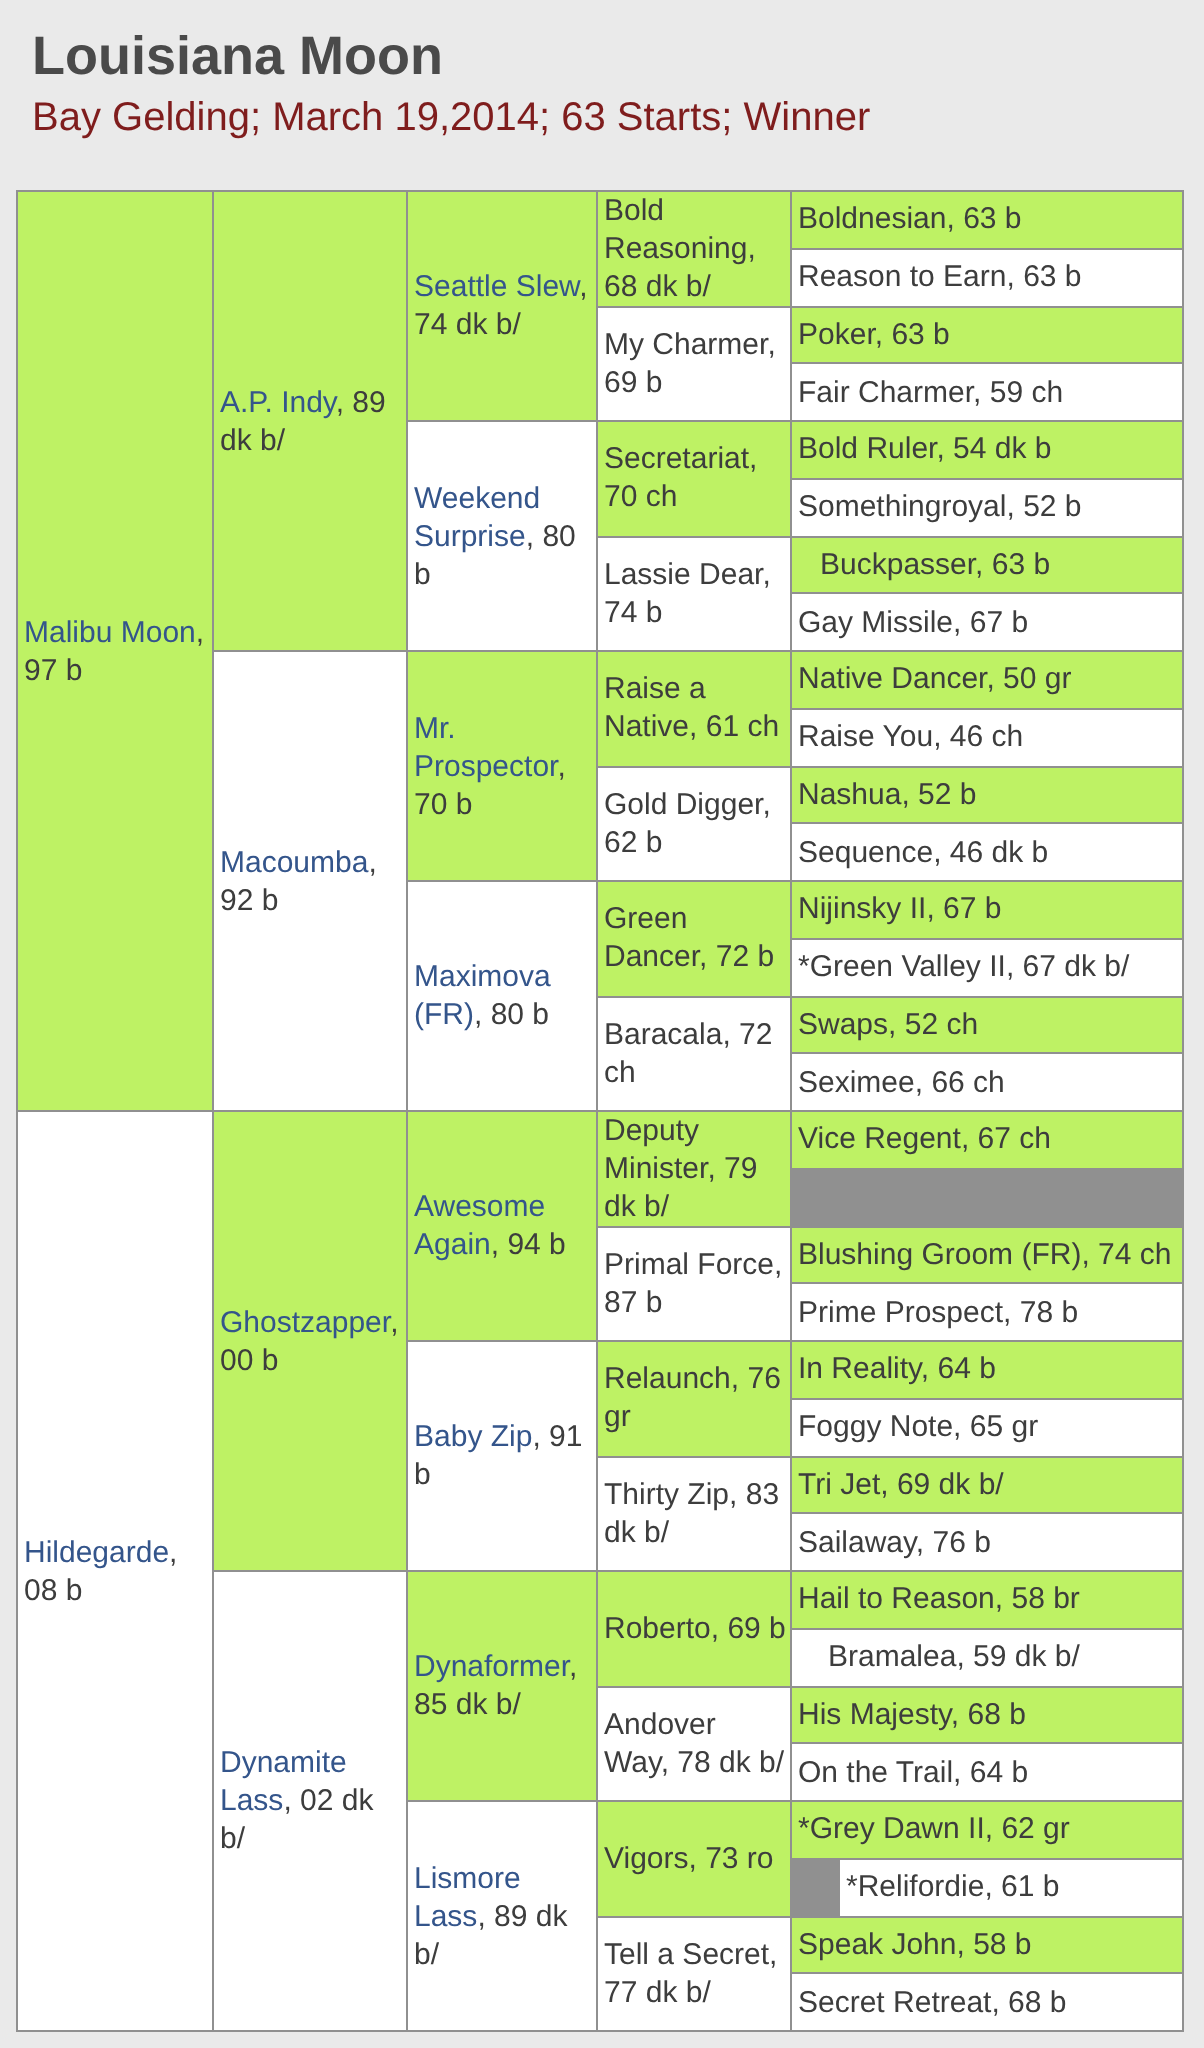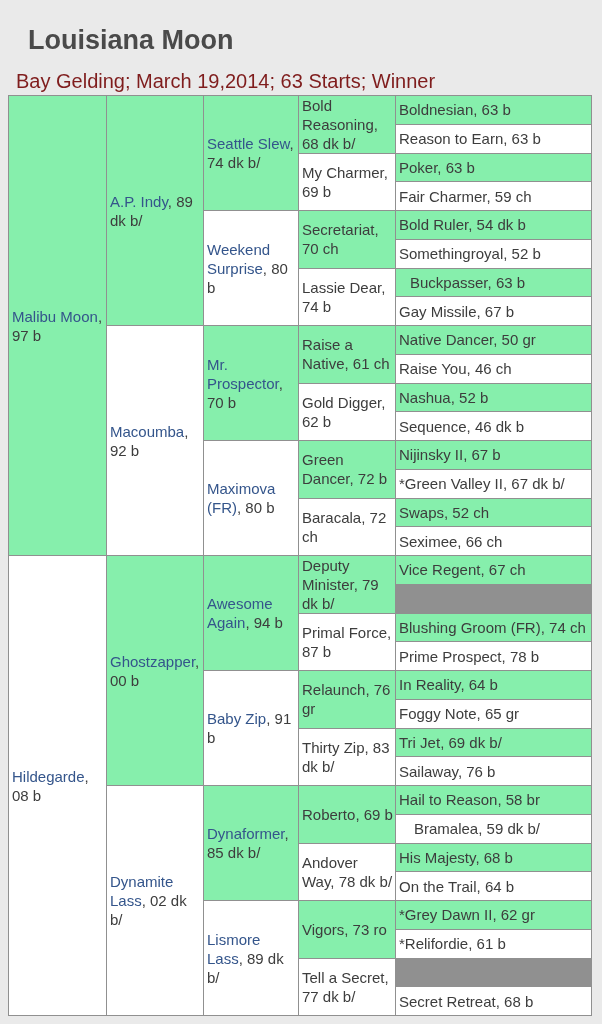--- a/index.html
+++ b/index.html
@@ -15,21 +15,21 @@
     position: absolute;
     left: 16px;
     top: 12px;
     width: 578px;
   }
   .page-title {
     font-size: 27px;
     font-weight: bold;
     color: #4a4a4a;
     line-height: 32px;
-    margin: 12px;
+    margin: 0;
   }
   .page-subtitle {
     font-size: 20px;
     font-weight: normal;
     color: #7f1d1d;
     line-height: 26px;
     margin: 2px 0 0 0;
   }
   .pedigree {
     position: absolute;
@@ -48,21 +48,21 @@
   .cell {
     display: flex;
     align-items: center;
     overflow: hidden;
     padding: 0 2px 0 3px;
     font-size: 15px;
     line-height: 19px;
     color: #3d3d3d;
     box-sizing: border-box;
   }
-  .cell.gray  { background: #86efac; }
+  .cell.gray  { background: #bef264; }
   .cell.white { background: #ffffff; }
   .cell .pname { color: #34558b; cursor: pointer; }
   .cell .pname.plain { color: #3d3d3d; cursor: default; }
   .cell .pdetail { color: #3d3d3d; }
 </style>
 </head>
 <body>
 
 <div class="header">
   <h1 class="page-title">Louisiana Moon</h1>
@@ -237,19 +237,22 @@
     </div>
     <div class="cell gray" style="grid-area: 27 / 5 / span 1;">
       <div><span class="pname plain">His Majesty</span><span class="pdetail">, 68 b</span></div>
     </div>
     <div class="cell white" style="grid-area: 28 / 5 / span 1;">
       <div><span class="pname plain">On the Trail</span><span class="pdetail">, 64 b</span></div>
     </div>
     <div class="cell gray" style="grid-area: 29 / 5 / span 1;">
       <div><span class="pname plain">*Grey Dawn II</span><span class="pdetail">, 62 gr</span></div>
     </div>
-    <div class="cell white" style="grid-area: 30 / 5 / span 1;">
+    <div class="cell white" style="grid-area: 30 / 5 / span 1; margin-left: 24px;">
       <div><span class="pname plain">*Relifordie</span><span class="pdetail">, 61 b</span></div>
+    </div>
+    <div class="cell gray" style="grid-area: 31 / 5 / span 1;">
+      <div><span class="pname plain">Speak John</span><span class="pdetail">, 58 b</span></div>
     </div>
     <div class="cell white" style="grid-area: 32 / 5 / span 1;">
       <div><span class="pname plain">Secret Retreat</span><span class="pdetail">, 68 b</span></div>
     </div>
   </div>
 
 </body></html>

